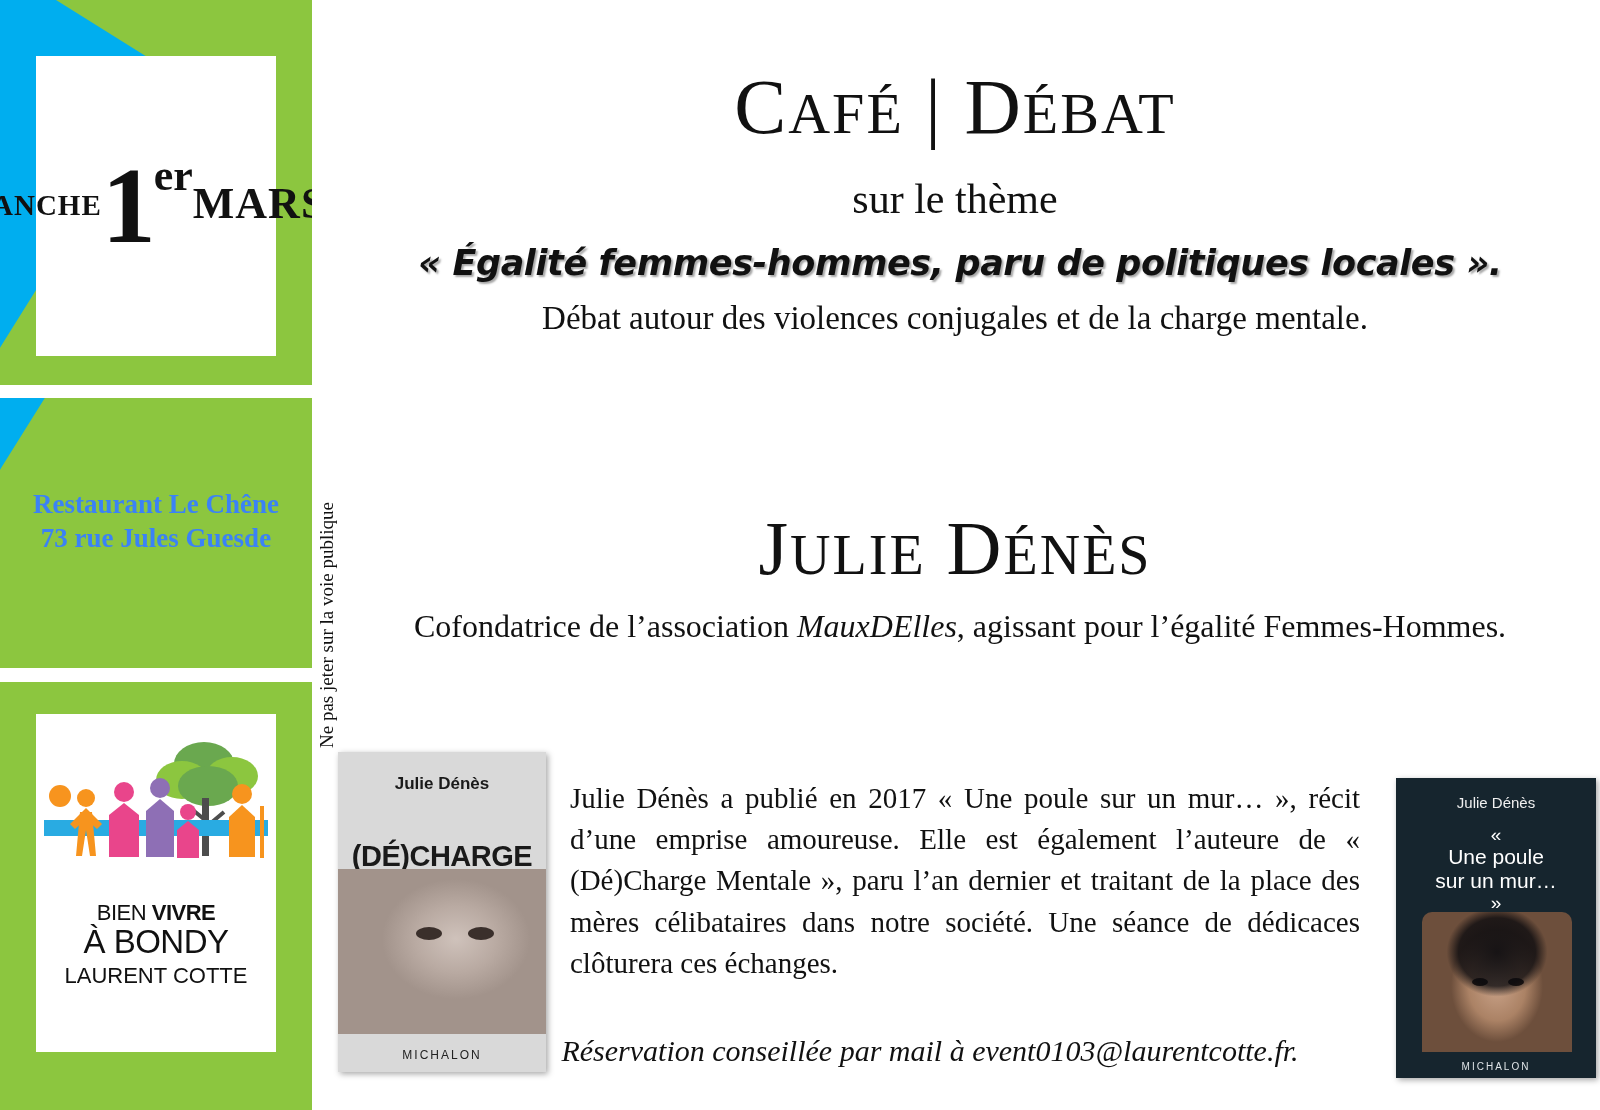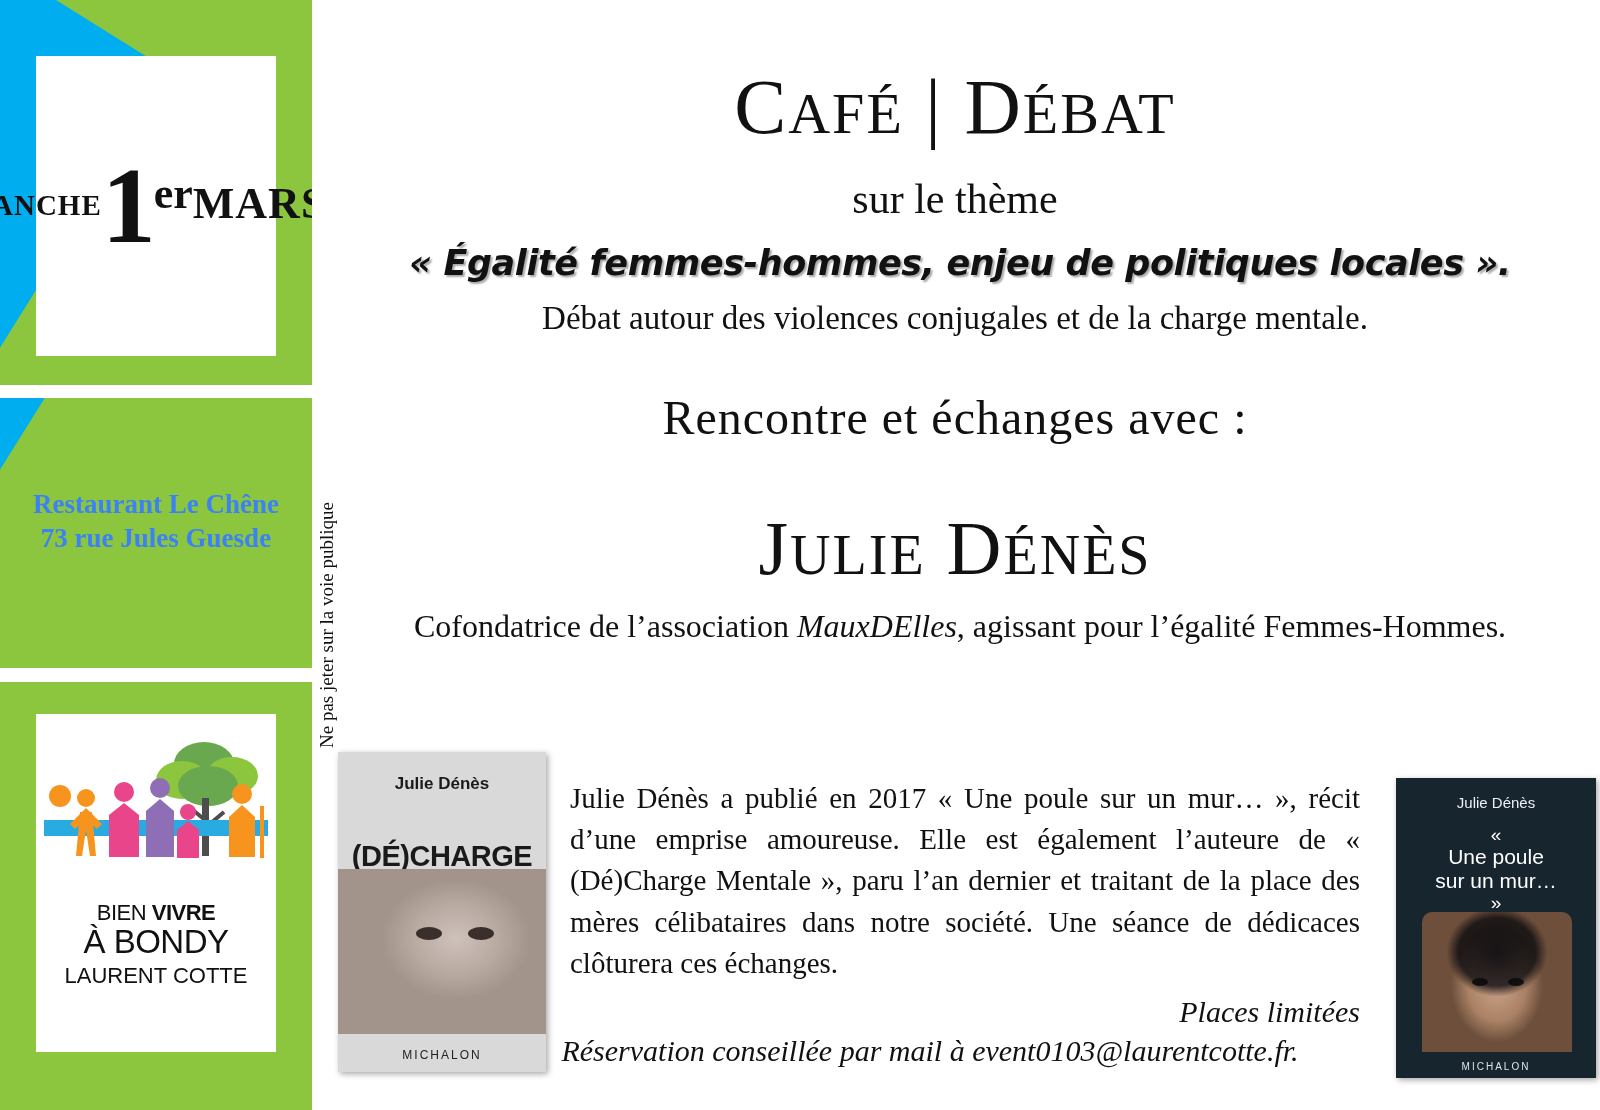--- a/index.html
+++ b/index.html
@@ -96,21 +96,21 @@
   #date-number {
     font-family: "Liberation Serif", serif;
     font-weight: bold;
     font-size: 108px;
     letter-spacing: -2px;
   }
   #date-suffix {
     font-family: "Liberation Serif", serif;
     font-weight: bold;
     font-size: 44px;
-    margin-top: 18px;
+    margin-top: 0;
   }
   #date-month {
     font-family: "Liberation Serif", serif;
     font-weight: bold;
     font-size: 44px;
     letter-spacing: 1px;
     line-height: 1;
     margin-top: -4px;
   }
   #date-time {
@@ -513,23 +513,22 @@
 
   <div id="vertical-note">Ne pas jeter sur la voie publique</div>
 
   <div id="title">
     <span class="smallcaps-big">C</span><span class="smallcaps-sm">AFÉ</span>
     <span class="smallcaps-big">|</span>
     <span class="smallcaps-big">D</span><span class="smallcaps-sm">ÉBAT</span>
   </div>
 
   <div id="subtitle-theme">sur le thème</div>
-  <div id="quote-theme">« Égalité femmes-hommes, enjeu de politiques locales ».</div>
+  <div id="quote-theme">« Égalité femmes-hommes, paru de politiques locales ».</div>
   <div id="sub-debat">Débat autour des violences conjugales et de la charge mentale.</div>
-  <div id="rencontre">Rencontre et échanges avec :</div>
 
   <div id="speaker">
     <span>J</span><span class="sc">ULIE</span>
     <span>D</span><span class="sc">ÉNÈS</span>
   </div>
 
   <div id="speaker-role"><span>Cofondatrice de l’association </span><i>MauxDElles</i><span>, agissant pour l’égalité Femmes-Hommes.</span></div>
 
   <div id="book-left">
     <div class="bl-author">Julie Dénès</div>
@@ -553,16 +552,15 @@
     <div class="br-sub">RÉCIT</div>
     <div class="br-portrait">
       <div class="br-eye" style="left:50px; top:66px;"></div>
       <div class="br-eye" style="left:86px; top:66px;"></div>
     </div>
     <div class="br-hair"></div>
     <div class="br-pub">MICHALON</div>
   </div>
 
   <div id="bio">Julie Dénès a publié en 2017 « Une poule sur un mur… », récit d’une emprise amoureuse. Elle est également l’auteure de « (Dé)Charge Mentale », paru l’an dernier et traitant de la place des mères célibataires dans notre société. Une séance de dédicaces clôturera ces échanges.</div>
-  <div id="places">Places limitées</div>
   <div id="reservation">Réservation conseillée par mail à event0103@laurentcotte.fr.</div>
 
 </div>
 
 </body></html>

